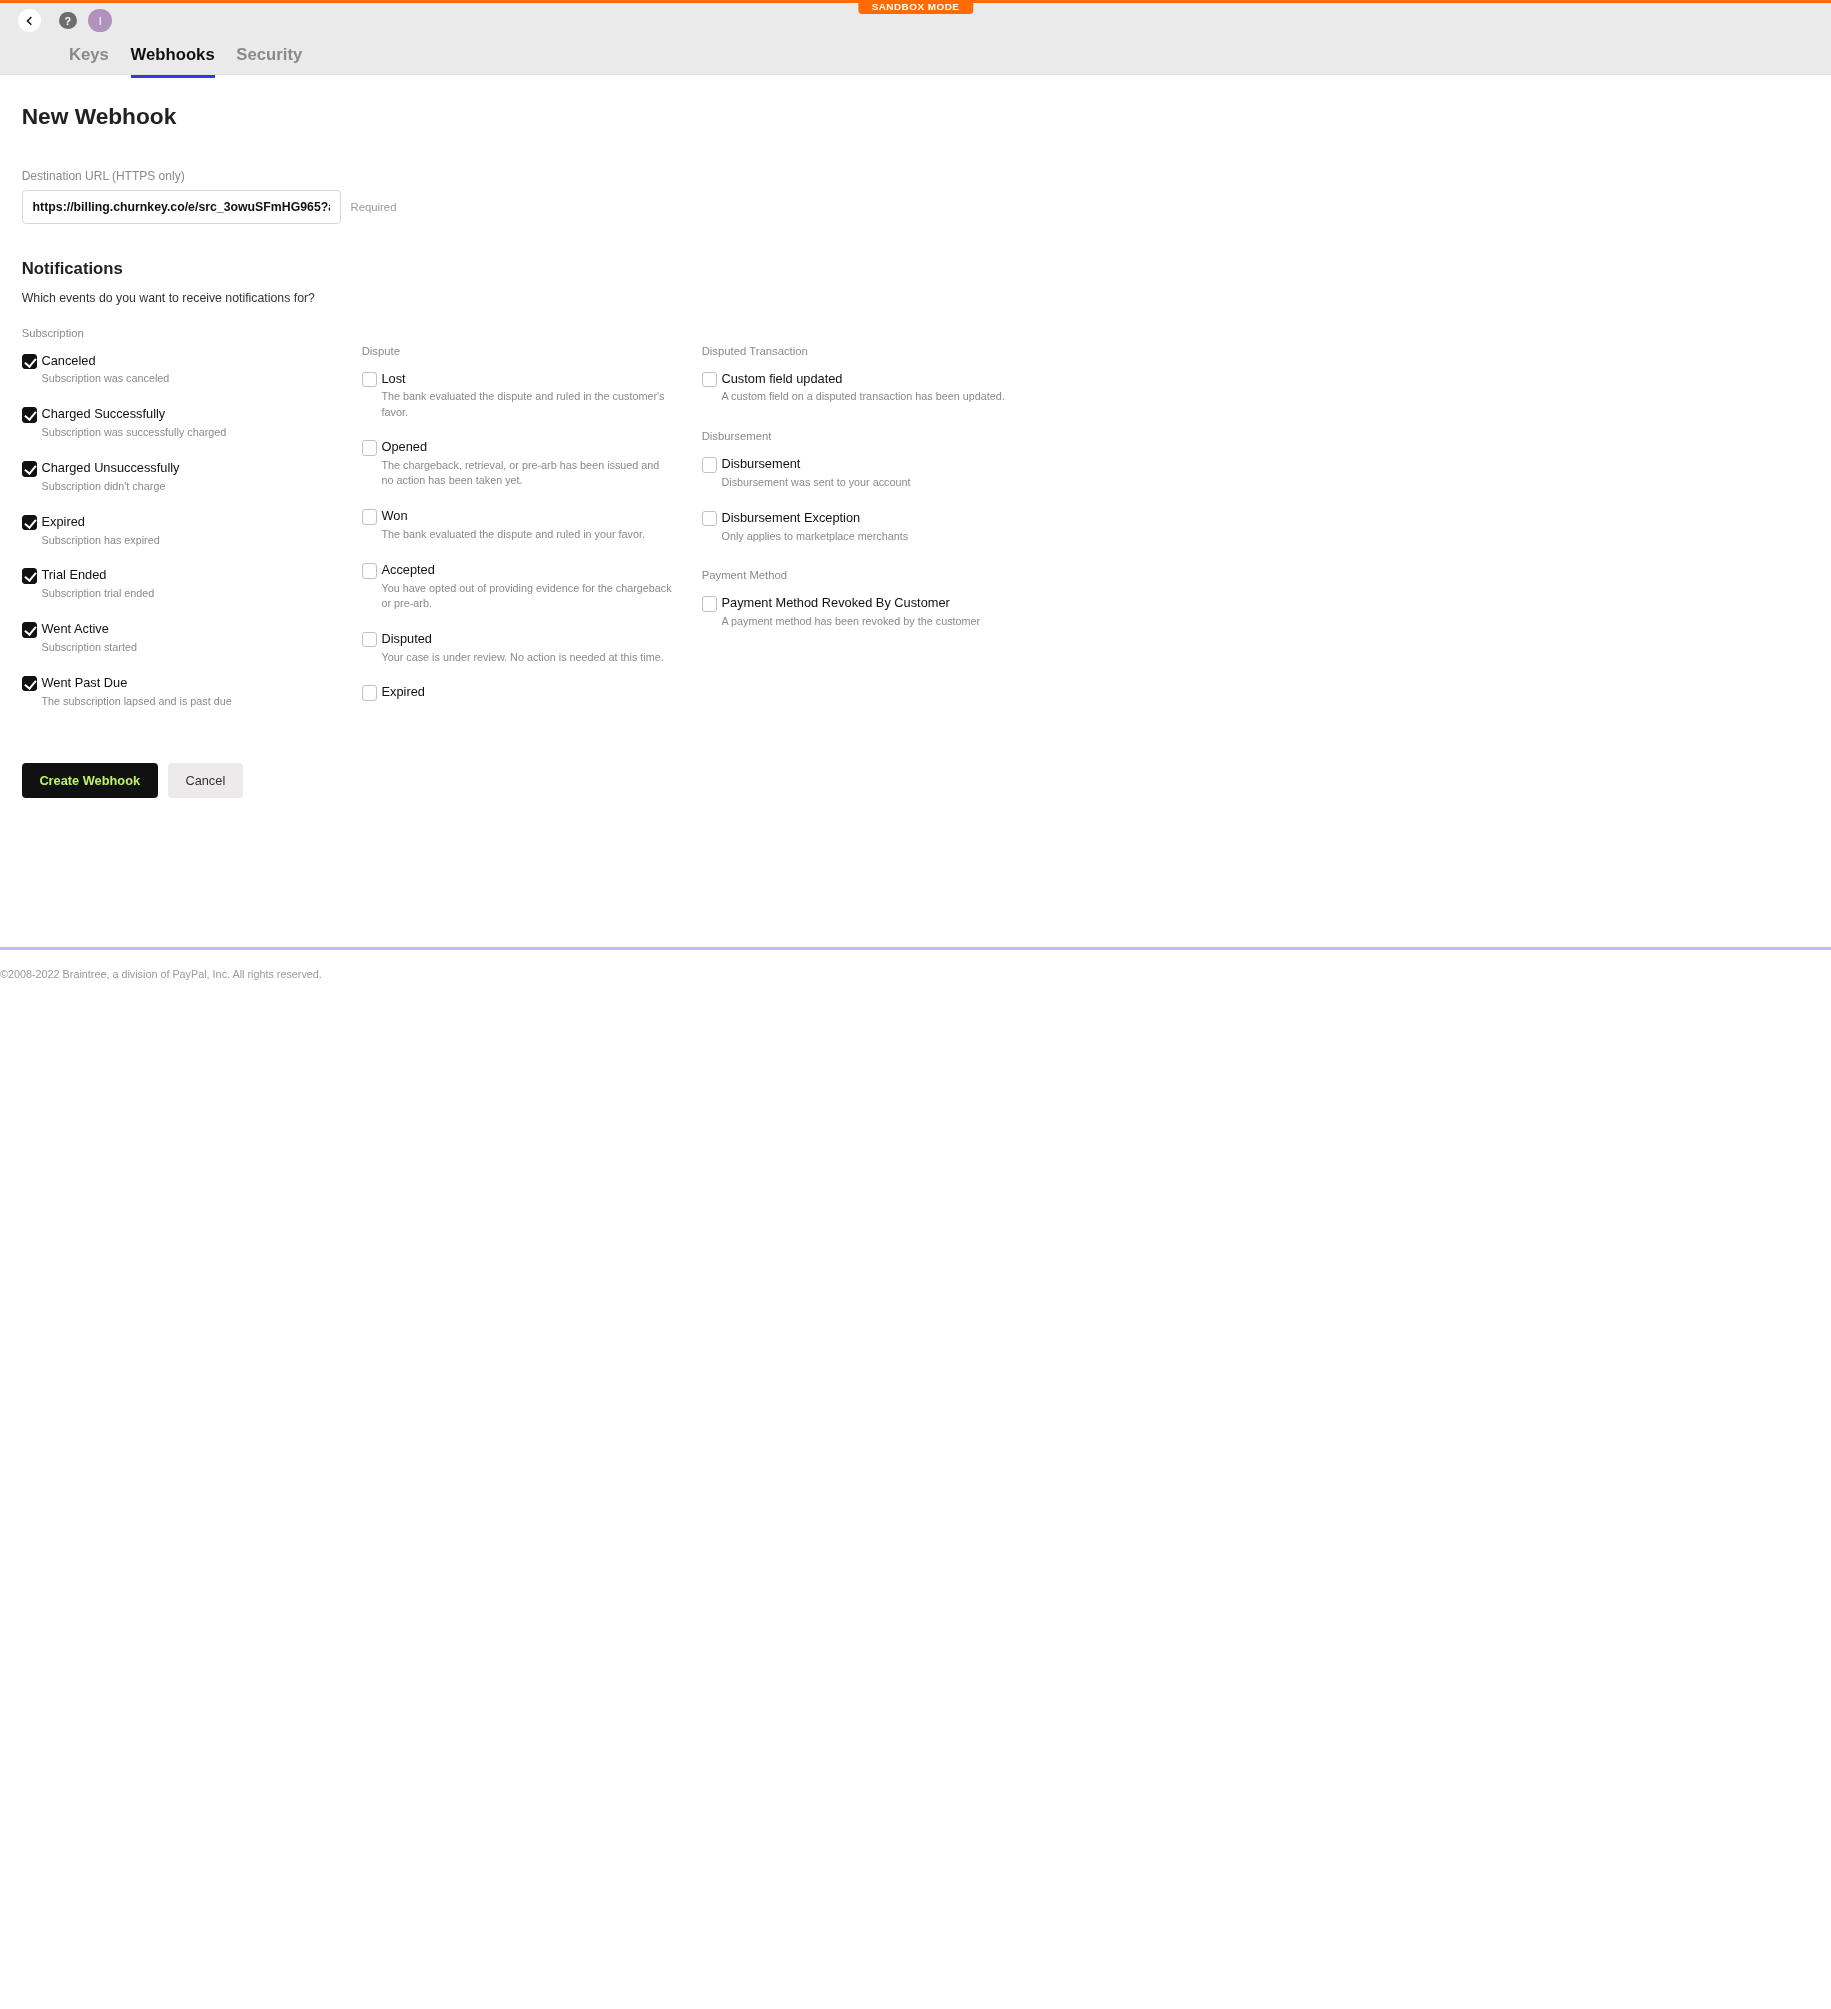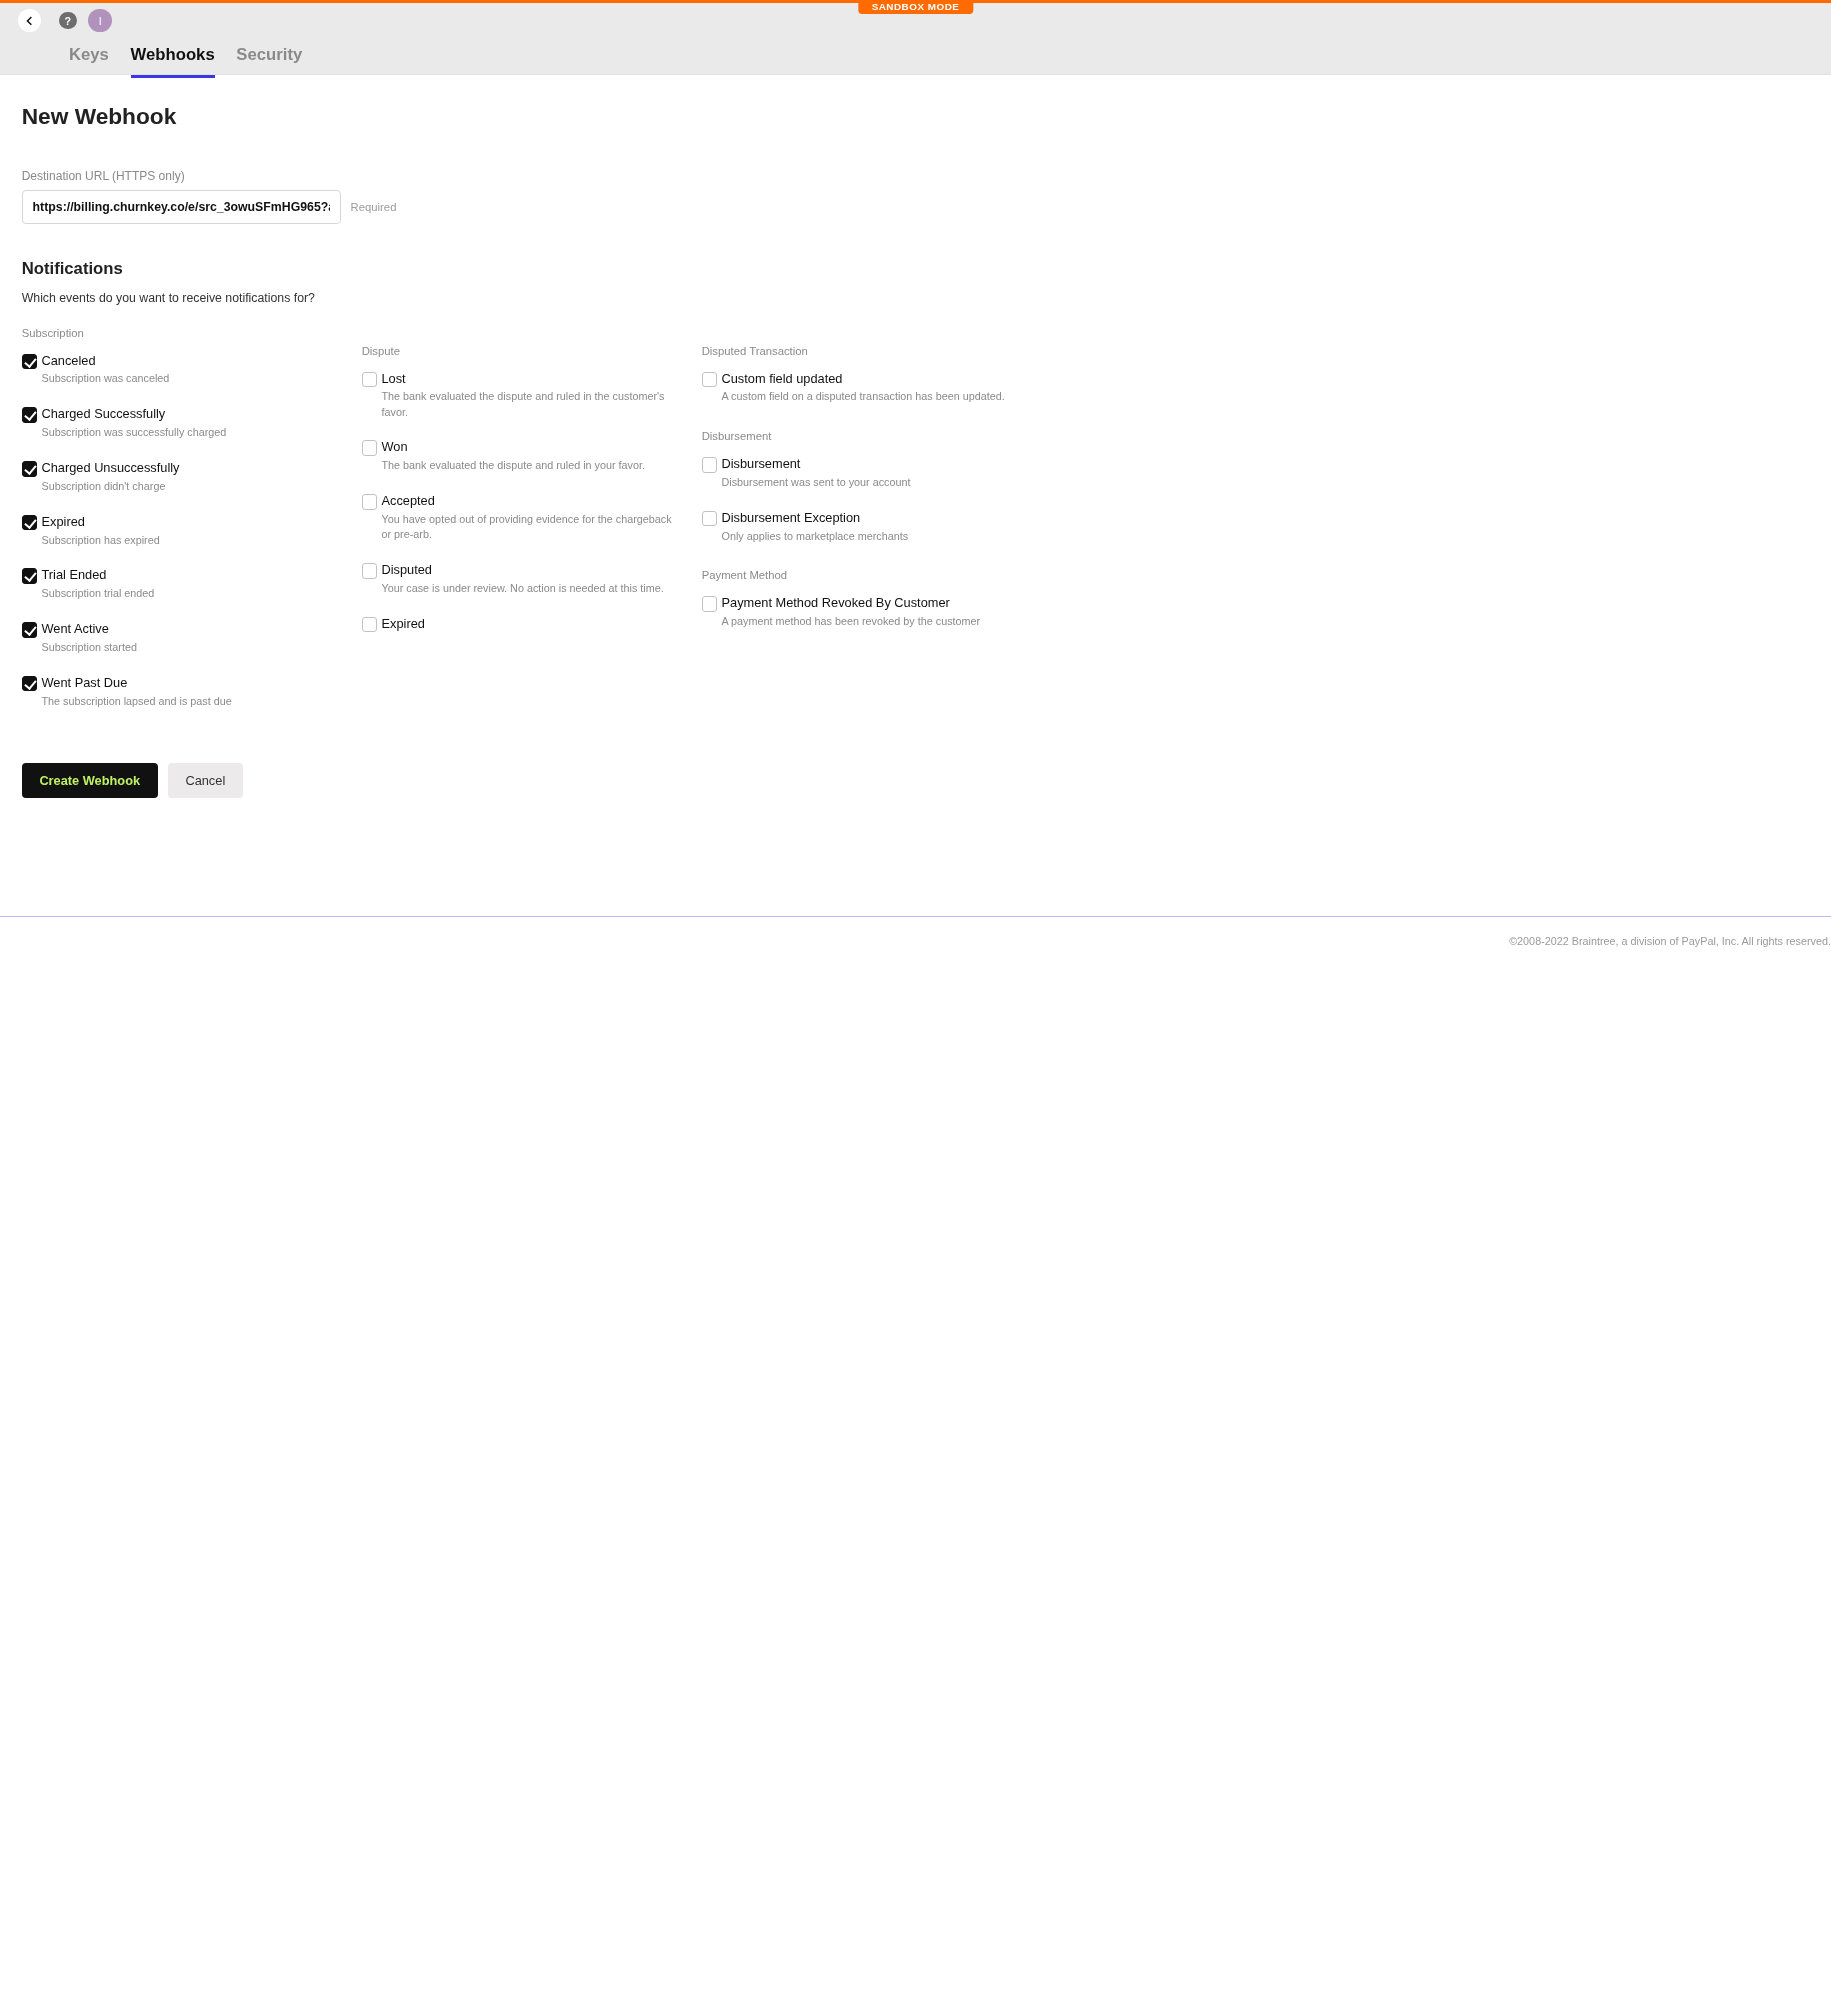--- a/index.html
+++ b/index.html
@@ -34,21 +34,21 @@
 .event { display: flex; gap: 4px; margin-bottom: 19.7px; }
 .chk { width: 15.8px; height: 15.8px; border: 1px solid #c2c2c2; border-radius: 3px; flex-shrink: 0; margin-top: 1px; cursor: pointer; position: relative; background: #fff; }
 .chk.on { background: #111; border-color: #111; }
 .chk.on::after { content: ""; position: absolute; left: 3.9px; top: 1px; width: 4.9px; height: 8.9px; border: solid #fff; border-width: 0 2px 2px 0; transform: rotate(40deg); }
 .evt-body { }
 .evt-title { font-size: 12.8px; color: #111; margin-bottom: 3.9px; }
 .evt-desc { font-size: 10.8px; color: #8a8a8a; line-height: 1.4; max-width: 291px; }
 .actions { display: flex; gap: 9.9px; margin-top: 35px; }
 .btn-primary { background: #111; color: #bef264; border: none; padding: 9.9px 17.7px; font-size: 12.8px; font-weight: 600; border-radius: 3.9px; cursor: pointer; }
 .btn-secondary { background: #eceaea; color: #333; border: none; padding: 9.9px 17.7px; font-size: 12.8px; font-weight: 500; border-radius: 3.9px; cursor: pointer; }
-.footer { border-top: 1px solid #c4b5fd; padding: 17.7px 0; text-align: right; font-size: 10.8px; color: #9a9a9a; margin-top: 59px; }
+.footer { border-top: 3px solid #c4b5fd; padding: 17.7px 0; text-align: left; font-size: 10.8px; color: #9a9a9a; margin-top: 90px; }
 </style>
 </head>
 <body>
 
 <div class="sandbox-bar">
   <div class="sandbox-badge">SANDBOX MODE</div>
 </div>
 
 <div class="topnav">
   <button class="back-btn">
@@ -138,20 +138,27 @@
         <div class="event">
           <div class="chk"></div>
           <div class="evt-body">
             <div class="evt-title">Lost</div>
             <div class="evt-desc">The bank evaluated the dispute and ruled in the customer's favor.</div>
           </div>
         </div>
         <div class="event">
           <div class="chk"></div>
           <div class="evt-body">
+            <div class="evt-title">Opened</div>
+            <div class="evt-desc">The chargeback, retrieval, or pre-arb has been issued and no action has been taken yet.</div>
+          </div>
+        </div>
+        <div class="event">
+          <div class="chk"></div>
+          <div class="evt-body">
             <div class="evt-title">Won</div>
             <div class="evt-desc">The bank evaluated the dispute and ruled in your favor.</div>
           </div>
         </div>
         <div class="event">
           <div class="chk"></div>
           <div class="evt-body">
             <div class="evt-title">Accepted</div>
             <div class="evt-desc">You have opted out of providing evidence for the chargeback or pre-arb.</div>
           </div>

